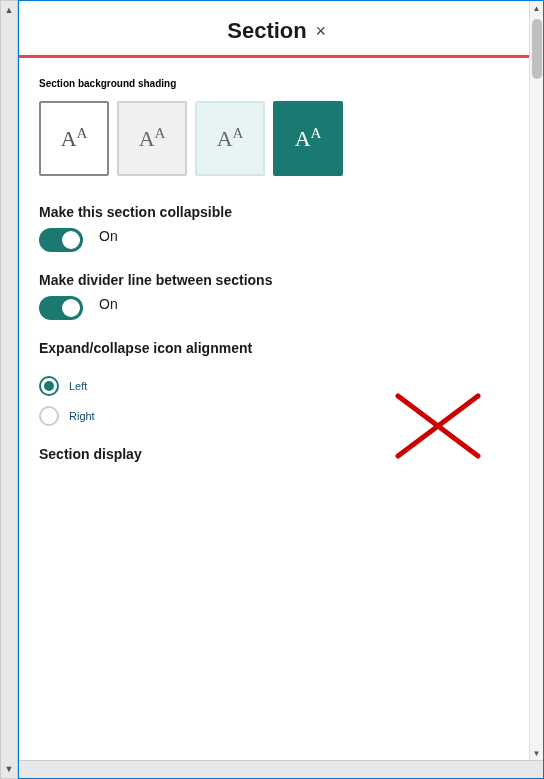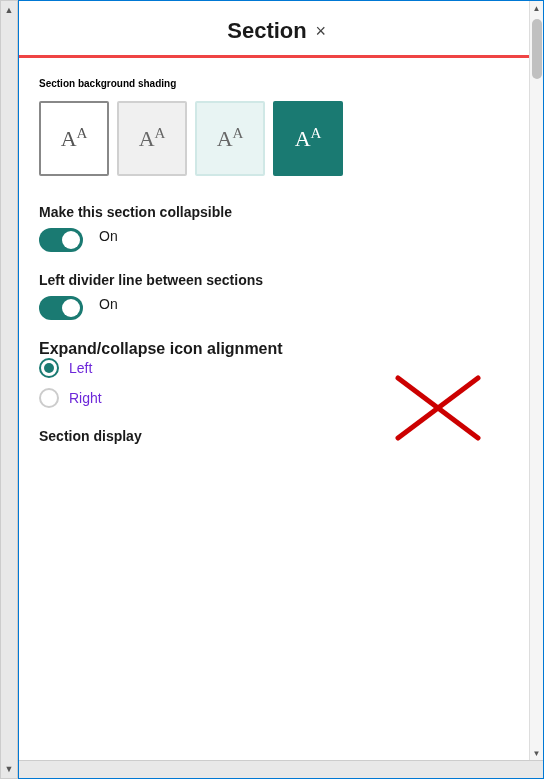--- a/index.html
+++ b/index.html
@@ -192,24 +192,24 @@
       left: 3px;
     }
 
     .toggle-value {
       font-size: 14px;
       color: #1a1a1a;
     }
 
     
     .radio-group-label {
-      font-size: 16px;
+      font-size: 14px;
       font-weight: 600;
       color: #1a1a1a;
-      margin-bottom: 0;
+      margin-bottom: 20px;
     }
 
     .radio-option {
       display: flex;
       align-items: center;
       gap: 10px;
       margin-bottom: 10px;
       cursor: pointer;
     }
 
@@ -230,22 +230,22 @@
 
     .radio-circle.checked::after {
       content: '';
       width: 10px;
       height: 10px;
       border-radius: 50%;
       background: #1a7a72;
     }
 
     .radio-text {
-      font-size: 14px;
-      color: #6d28d9;
+      font-size: 11px;
+      color: #0c4a6e;
     }
 
     .radio-right-row {
       position: relative;
       display: flex;
       align-items: flex-end;
     }
 
     
     .bottom-bar {
@@ -311,21 +311,21 @@
 
       <div class="toggle-row">
         <div class="toggle-label-text">Make this section collapsible</div>
         <div class="toggle-control">
           <div class="toggle-switch on"></div>
           <span class="toggle-value">On</span>
         </div>
       </div>
 
       <div class="toggle-row">
-        <div class="toggle-label-text">Left divider line between sections</div>
+        <div class="toggle-label-text">Make divider line between sections</div>
         <div class="toggle-control">
           <div class="toggle-switch on"></div>
           <span class="toggle-value">On</span>
         </div>
       </div>
 
       <div class="radio-section">
         <div class="radio-group-label">Expand/collapse icon alignment</div>
 
         <div class="radio-option">

